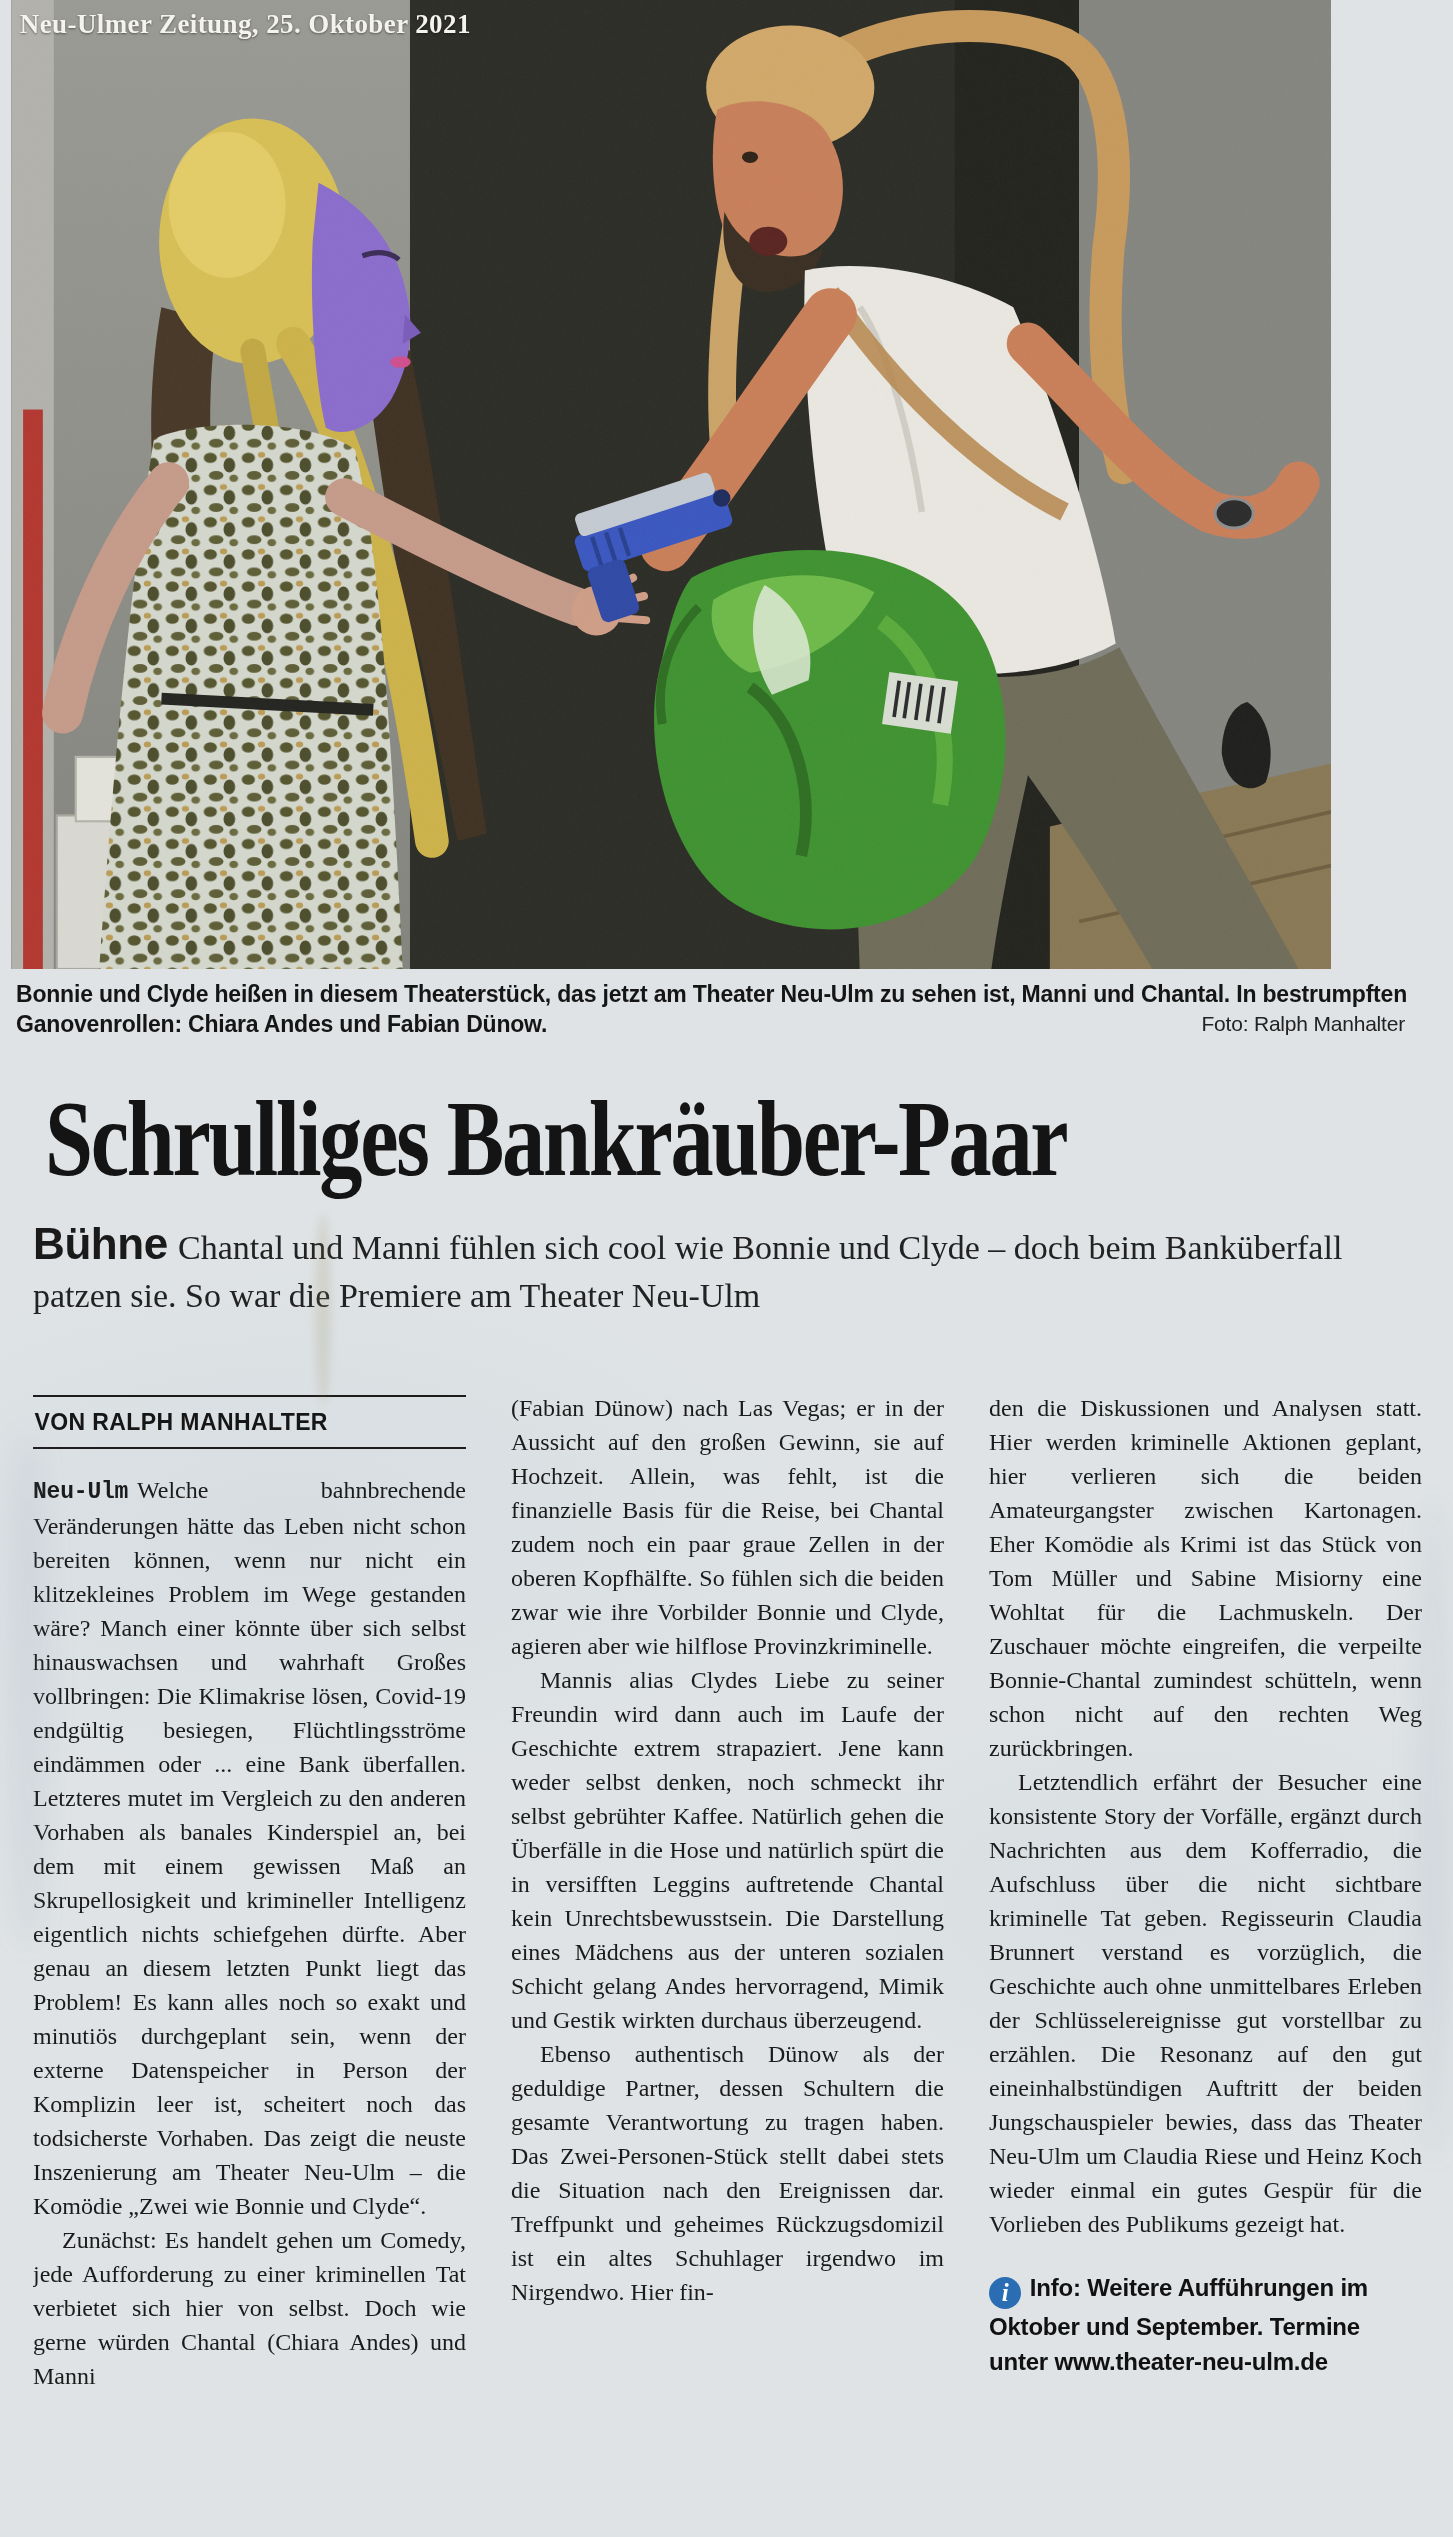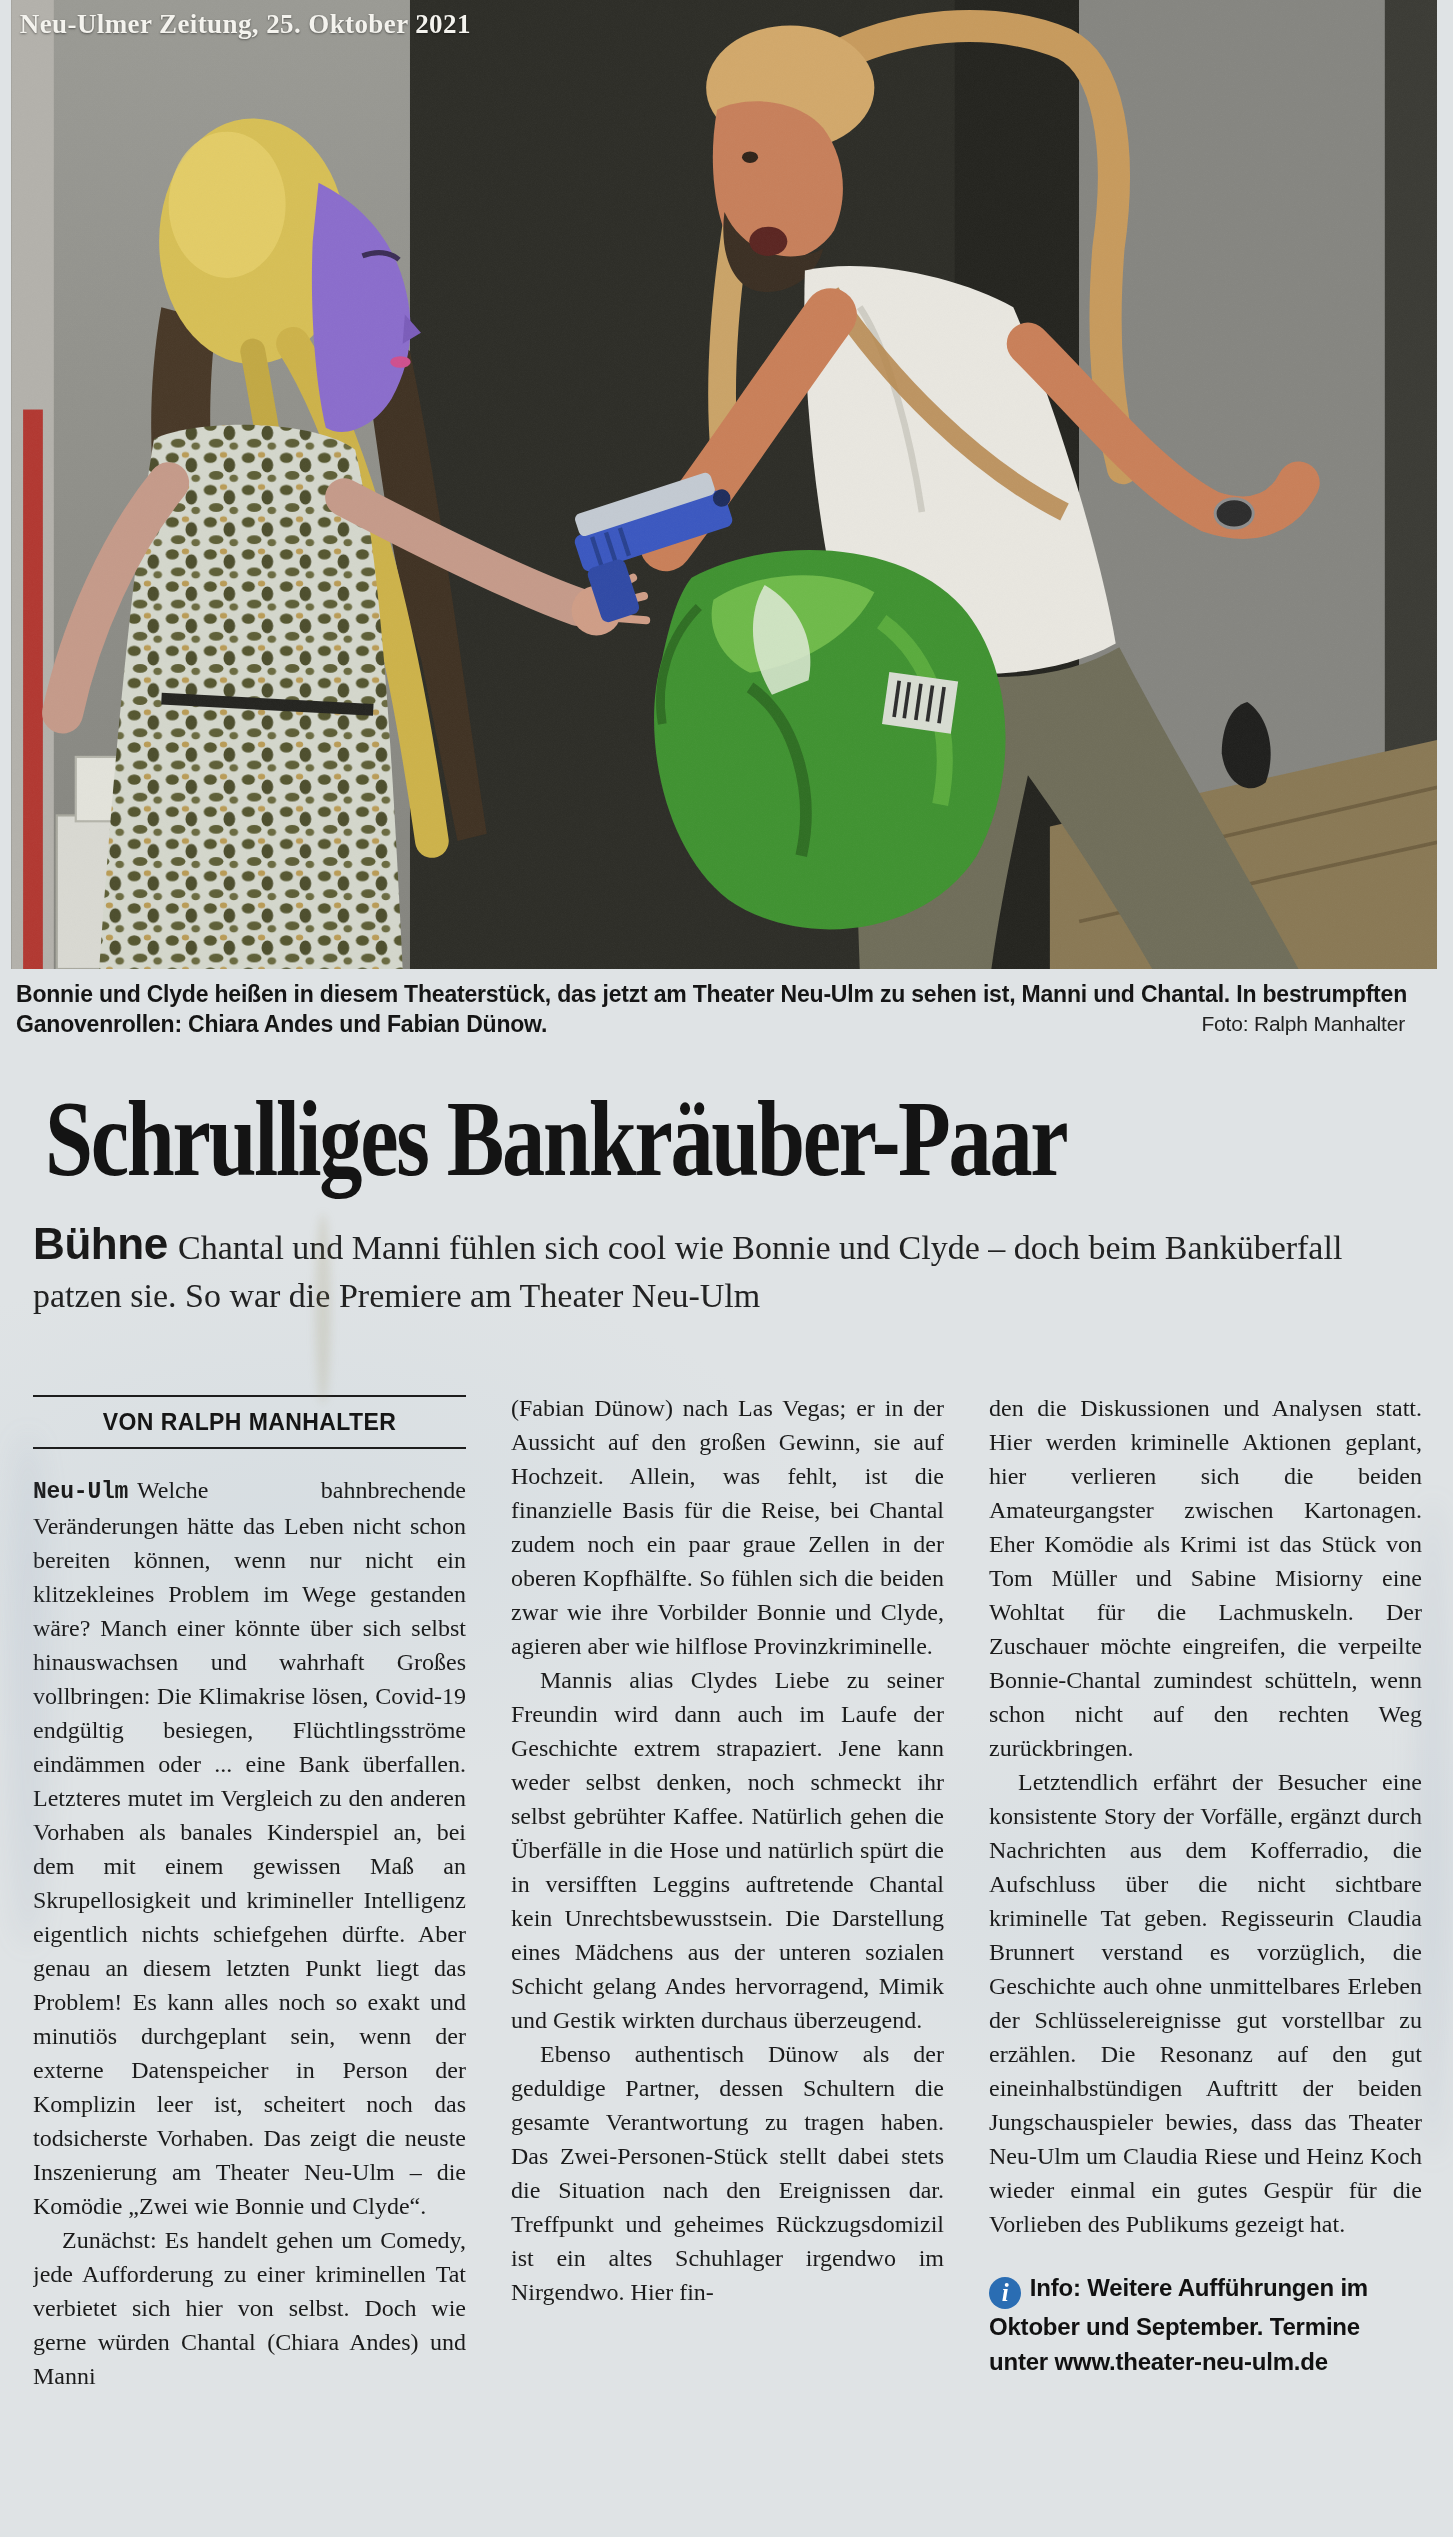--- a/index.html
+++ b/index.html
@@ -10,21 +10,21 @@
     margin:0 auto;
     background:
       radial-gradient(878px 439px at 20% 60%, rgba(190,205,215,.25), transparent 60%),
       radial-gradient(658px 366px at 80% 75%, rgba(185,200,210,.2), transparent 60%),
       #dfe3e5;
     overflow:hidden;
     font-family:"Liberation Serif", serif;
     color:#1c1c1c;
   }
   
-  .photo-wrap{position:relative;width:1426px;height:969px;margin:0 11px;background:#8f8e89;overflow:hidden;text-align:center;}
+  .photo-wrap{position:relative;width:1320px;height:969px;margin:0 11px;background:#8f8e89;overflow:hidden;text-align:center;}
   .photo-wrap svg{display:block;}
   .masthead{
     position:absolute;top:8.8px;left:8.8px;z-index:5;
     font-family:"Liberation Serif", serif;font-weight:bold;
     font-size:27px;color:#f4f3ee;letter-spacing:0.4px;
     text-shadow:0 0.7px 2.2px rgba(0,0,0,.45);
   }
   
   .caption{
     position:relative;
@@ -62,21 +62,21 @@
     display:flex;gap:45px;
   }
   .col{width:433px;height:1130px;overflow:hidden;
     font-size:24px;line-height:34px;text-align:justify;color:#1b1b1b;}
   .col p{margin:0;}
   .col p.indent{text-indent:29px;}
   .byline-block{
     border-top:2.2px solid #1d1d1d;border-bottom:2.2px solid #1d1d1d;
     padding:7.3px 1.5px 8.8px 1.5px;margin:4.4px 0 23.4px 0;
     font-family:"Liberation Sans", sans-serif;font-weight:700;
-    font-size:23px;letter-spacing:0.4px;text-align:center;color:#161616;
+    font-size:23px;letter-spacing:0.4px;text-align:left;color:#161616;
   }
   .lead-loc{
     font-family:Liberation Mono, monospace;font-weight:700;
     font-size:23px;letter-spacing:-0.2px;margin-right:8.8px;
   }
   
   .infobox{
     margin-top:29px;
     font-family:"Liberation Sans", sans-serif;font-weight:700;
     font-size:24px;line-height:35px;letter-spacing:-0.2px;

